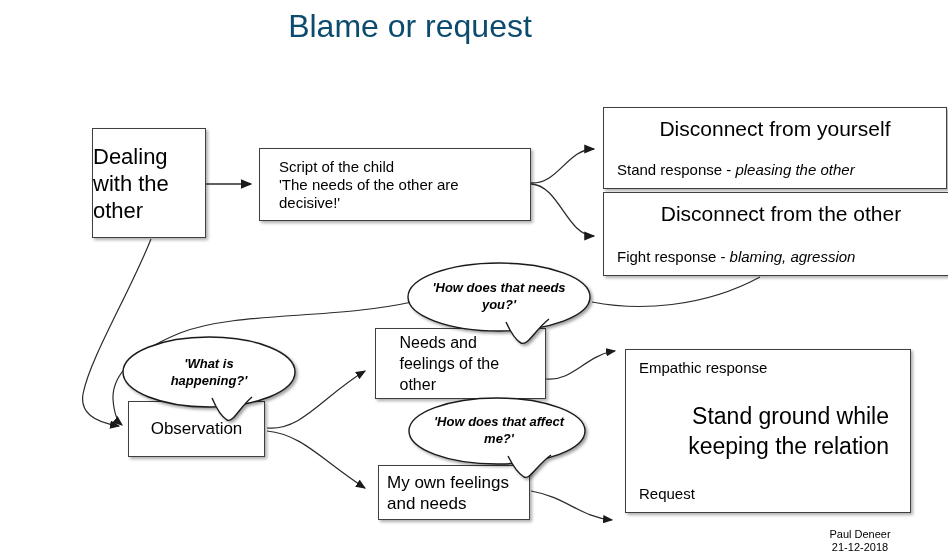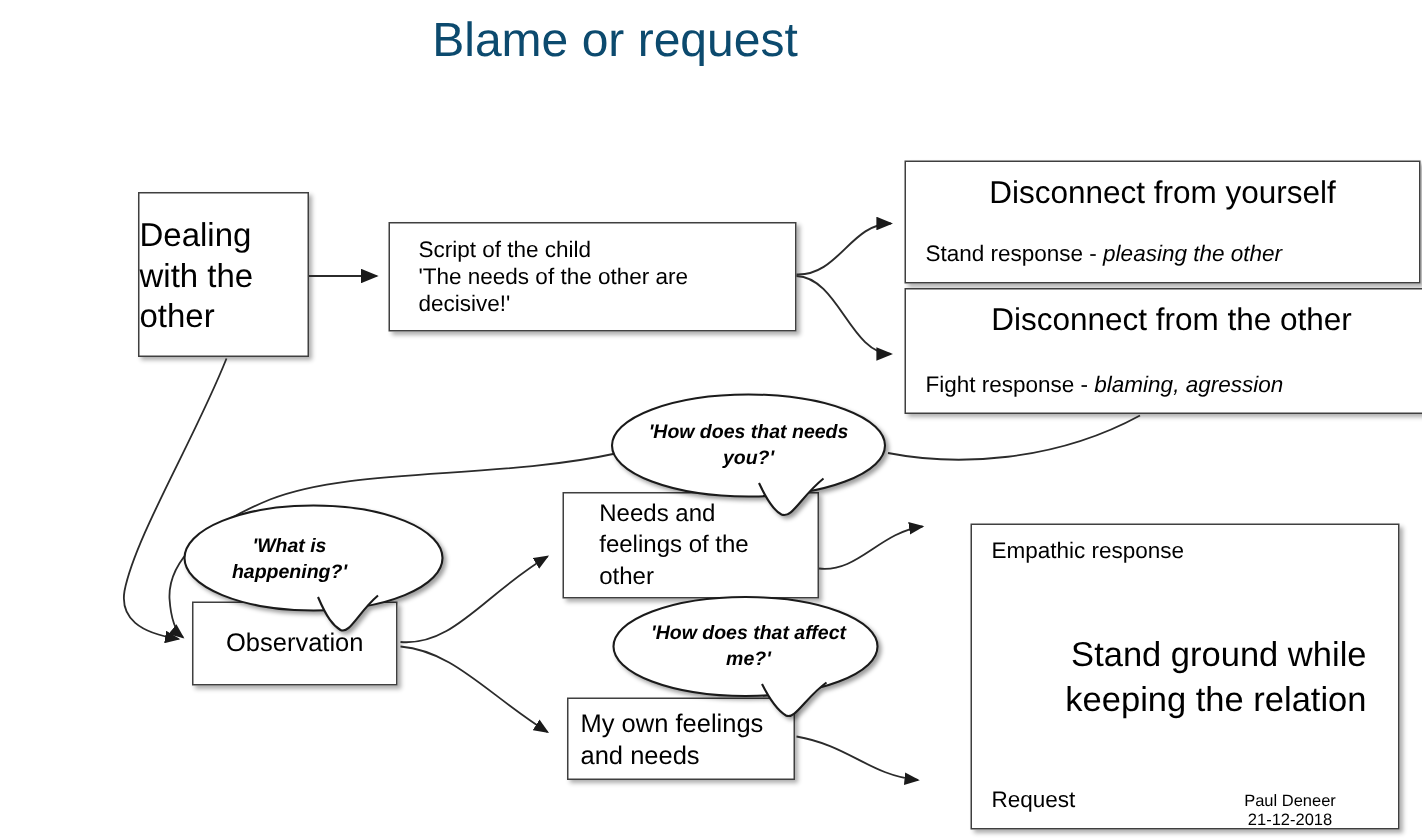--- a/index.html
+++ b/index.html
@@ -26,30 +26,30 @@
   }
   .node-disc-self{left:603px;top:107px;width:344px;height:82px;}
   .node-disc-other{left:603px;top:192px;width:356px;height:84px;}
   .bigbox .bigtitle{font-size:21px;text-align:center;}
   .bigbox .subtitle{font-size:15px;}
   .node-observation{left:128px;top:401px;width:137px;height:56px;font-size:17px;}
   .node-needs{left:375px;top:328px;width:171px;height:71px;font-size:16px;line-height:21px;}
   .node-needs .inner{width:122px;}
   .node-myown{left:378px;top:465px;width:152px;height:55px;font-size:17px;line-height:21px;}
   .node-myown .inner{width:134px;}
-  .node-empathic{left:647px;top:349px;width:286px;height:204px;}
+  .node-empathic{left:625px;top:349px;width:286px;height:164px;}
   .node-empathic .emp-label{font-size:15px;}
   .node-empathic .emp-main{font-size:23px;line-height:30px;width:250px;text-align:right;}
   .node-empathic .emp-request{font-size:15px;}
   .bubble-text{
     position:absolute;z-index:5;text-align:center;
     font-size:13px;font-style:italic;font-weight:700;line-height:17px;
   }
   .bt-affect-you{left:428px;top:279px;width:142px;}
-  .bt-what-happening{left:132px;top:355px;width:122px;font-style:italic;}
+  .bt-what-happening{left:148px;top:355px;width:122px;font-style:italic;}
   .bt-affect-me{left:428px;top:413px;width:142px;}
   .footer{
     position:absolute;left:800px;top:528px;width:120px;text-align:center;
     font-size:11px;line-height:13px;
   }
   svg.overlay{position:absolute;left:0;top:0;z-index:4;pointer-events:none;}
   .bubble-shape{filter:drop-shadow(2px 2.5px 1.5px rgba(0,0,0,.38));}
   .boxes{position:absolute;inset:0;z-index:2;}
   .texts{position:absolute;inset:0;z-index:5;}
 </style>

